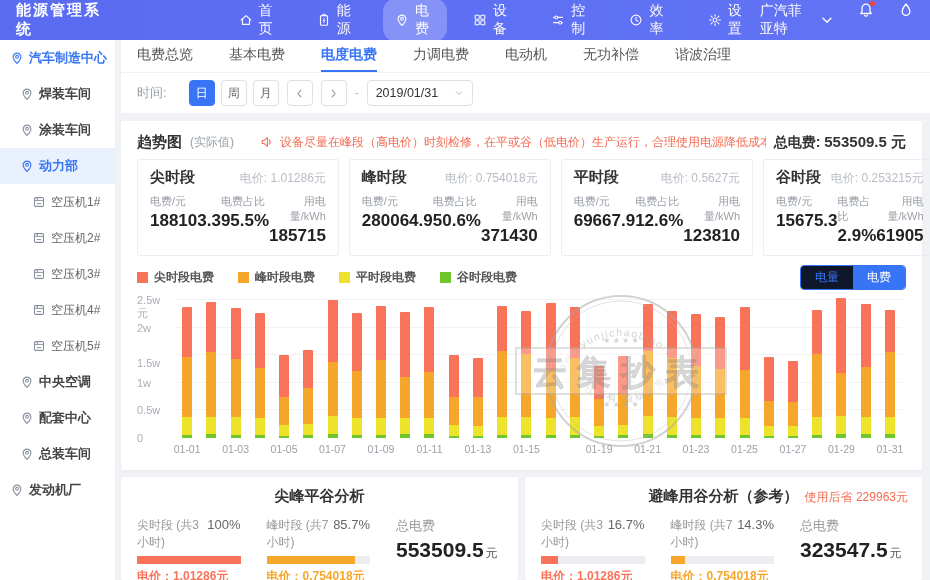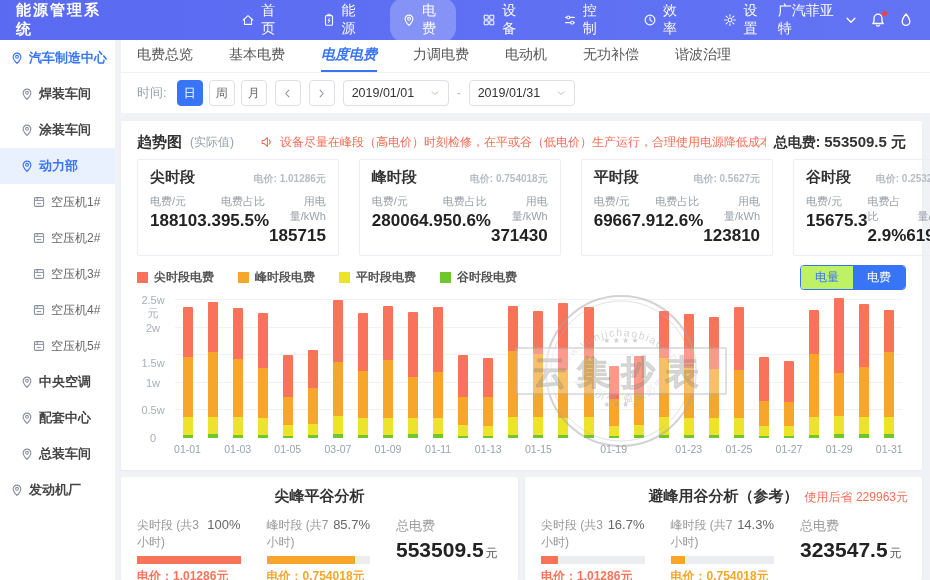--- a/index.html
+++ b/index.html
@@ -7,21 +7,21 @@
   body { font-family:"Liberation Sans","DejaVu Sans",sans-serif; background:#F0F2F5; color:#333; }
   .app { width:930px; height:580px; display:flex; flex-direction:column; }
 
   
   .navbar { height:40px; background:linear-gradient(90deg,#5A6BF2,#6274F4); display:flex; align-items:center; padding:0 16px; color:#fff; flex-shrink:0; }
   .brand { font-size:15px; font-weight:bold; letter-spacing:2px; }
   .menu { display:flex; gap:14px; margin-left:118px; }
   .menu-item { display:flex; align-items:center; gap:6px; font-size:14px; padding:4px 12px; border-radius:14px; cursor:pointer; color:rgba(255,255,255,.96); }
   .menu-item.active { background:rgba(255,255,255,.25); }
   .mi-icon svg { width:14px; height:14px; display:block; }
-  .nav-right { margin-left:auto; display:flex; align-items:center; gap:12px; }
+  .nav-right { margin-left:auto; display:flex; gap:24px; }
   .company { display:flex; align-items:center; gap:6px; font-size:14px; cursor:pointer; }
   .company svg { width:12px; height:12px; }
   .nav-ico { position:relative; cursor:pointer; }
   .nav-ico svg { width:16px; height:16px; display:block; }
   .red-dot { position:absolute; top:-1px; right:-1px; width:5px; height:5px; background:#F5423B; border-radius:50%; }
 
   .body { flex:1; display:flex; min-height:0; }
 
   
   .sidebar { width:115px; background:#fff; flex-shrink:0; overflow:hidden; }
@@ -35,64 +35,64 @@
   .tree-item.lvl2 { padding-left:32px; font-weight:500; color:#666; font-size:12px; }
   .tree-item.root-blue { color:#3875F6; }
   .tree-item.root-blue .icon-sm { color:#3875F6; }
   .tree-item.active { color:#3875F6; background:#E9F0FE; }
   .tree-item.active .icon-sm { color:#3875F6; }
 
   
   .content { flex:1; display:flex; flex-direction:column; margin-left:6px; min-width:0; }
   .tabs-row { background:#fff; height:33px; display:flex; gap:36px; padding:0 16px; align-items:stretch; border-bottom:1px solid #F0F1F3; }
   .tab { font-size:14px; color:#555; display:flex; align-items:center; cursor:pointer; border-bottom:2px solid transparent; }
-  .tab.active { color:#3875F6; font-weight:bold; border-bottom-color:#3875F6;font-style:italic; }
+  .tab.active { color:#3875F6; font-weight:bold; border-bottom-color:#3875F6; }
 
   .time-row { background:#fff; height:40px; display:flex; align-items:center; gap:8px; padding:0 16px; flex-shrink:0; }
-  .time-label { color:#9aa0a8; font-size:13px; margin-right:2px; }
+  .time-label { color:#9aa0a8; font-size:13px; margin-right:14px; }
   .sq-btn { width:26px; height:26px; border:1px solid #DCDFE6; border-radius:4px; background:#fff; color:#666; font-size:12px; display:flex; align-items:center; justify-content:center; cursor:pointer; }
   .sq-btn.active { background:#3875F6; border-color:#3875F6; color:#fff; }
   .sq-btn svg { width:11px; height:11px; }
   .date-box { width:106px; height:26px; border:1px solid #DCDFE6; border-radius:4px; display:flex; align-items:center; justify-content:space-between; padding:0 8px; font-size:12.5px; color:#333; cursor:pointer; }
   .date-box svg { width:10px; height:10px; color:#B6BCC6; }
   .dash { color:#B6BCC6; font-size:12px; }
 
   .main-area { flex:1; display:flex; flex-direction:column; margin:8px 8px 0 0; gap:7px; min-height:0; }
   .card-top { background:#fff; border-radius:2px; padding:4px 16px 8px; box-shadow:0 1px 3px rgba(0,0,0,.04); }
 
   .trend-header { height:34px; display:flex; align-items:center; gap:8px; }
   .trend-title { font-size:15px; font-weight:bold; color:#333; }
   .trend-sub { font-size:12px; color:#9aa0a8; }
   .announce { display:flex; align-items:center; gap:6px; color:#F56C54; font-size:12px; margin-left:18px; flex:1; min-width:0; white-space:nowrap; overflow:hidden; }
   .announce .icon-sm { color:#F56C54; flex-shrink:0; }
   .trend-total { font-size:14px; font-weight:bold; color:#333; white-space:nowrap; }
   .trend-total b { font-size:15px; }
 
-  .period-cards { display:grid; grid-template-columns:repeat(4,1fr); gap:20px; }
+  .period-cards { display:grid; grid-template-columns:repeat(4,1fr); gap:10px; }
   .pcard { border:1px solid #EBEEF5; border-radius:2px; padding:8px 12px 9px; }
   .pcard-head { display:flex; justify-content:space-between; align-items:baseline; }
   .pcard-name { font-size:15px; font-weight:bold; color:#333; }
-  .pcard-price { font-size:10px; color:#B8BCC4;font-weight:bold; }
+  .pcard-price { font-size:12px; color:#B8BCC4; }
   .pcard-stats { display:grid; grid-template-columns:1.15fr 0.95fr 1.2fr; margin-top:7px; }
   .stat .s-label { font-size:11px; color:#9aa0a8; }
   .stat .s-value { font-size:17px; font-weight:bold; color:#222; margin-top:2px; white-space:nowrap; }
   .stat.right { text-align:right; }
 
   .legend-row { display:flex; align-items:center; justify-content:space-between; margin-top:9px; }
   .legend { display:flex; gap:24px; }
   .legend-item { display:flex; align-items:center; gap:6px; font-size:12px; font-weight:600; color:#555; cursor:pointer; }
   .swatch { width:11px; height:11px; }
   .toggle { display:flex; border:1px solid #3875F6; border-radius:4px; overflow:hidden; }
-  .toggle-opt { width:52px; height:23px; font-size:12px; display:flex; align-items:center; justify-content:center; color:#3875F6; background:#bef264; cursor:pointer; }
+  .toggle-opt { width:52px; height:23px; font-size:12px; display:flex; align-items:center; justify-content:center; color:#3875F6; background:#0f172a; cursor:pointer; }
   .toggle-opt.active { background:#3875F6; color:#fff; }
 
   .chart-wrap { position:relative; height:168px; margin-top:4px; }
   .plot { position:absolute; left:38px; right:4px; top:6px; bottom:24px; }
   .gridline { position:absolute; left:0; right:0; height:1px; background:#F1F2F6; }
-  .ylab { position:absolute; left:0; width:32px; text-align:center; font-size:11px; color:#A8AEB6; }
+  .ylab { position:absolute; left:0; width:32px; text-align:left; font-size:11px; color:#A8AEB6; }
   .bars { position:absolute; inset:0; display:flex; align-items:flex-end; }
   .bar-col { flex:1; height:100%; display:flex; justify-content:center; align-items:flex-end; position:relative; }
   .bar-stack { width:10px; display:flex; flex-direction:column; border-radius:1px 1px 0 0; overflow:hidden; }
   .seg { width:100%; }
   .xlab { position:absolute; top:100%; margin-top:5px; left:50%; transform:translateX(-50%); font-size:10.5px; color:#9BA1A8; white-space:nowrap; }
   .watermark { position:absolute; left:63%; top:46%; transform:translate(-50%,-50%); opacity:.5; pointer-events:none; }
 
   .cards-bottom { display:flex; gap:7px; flex:1; min-height:0; }
   .panel { background:#fff; border-radius:2px; flex:1; padding:10px 16px 8px; position:relative; box-shadow:0 1px 3px rgba(0,0,0,.04); }
   .panel-title { text-align:center; font-size:15px; font-weight:bold; color:#333; }
@@ -358,26 +358,20 @@
         <button class="sq-btn">
             <svg viewBox="0 0 16 16">
               <path d="M10 3L5.5 8 10 13" fill="none" stroke="#8a8f99" stroke-width="1.5" stroke-linecap="round" stroke-linejoin="round"></path>
             </svg>
           </button>
         <button class="sq-btn">
             <svg viewBox="0 0 16 16">
               <path d="M6 3l4.5 5L6 13" fill="none" stroke="#8a8f99" stroke-width="1.5" stroke-linecap="round" stroke-linejoin="round"></path>
             </svg>
           </button>
-        <div class="date-box">
-          <span>2019/01/01</span>
-          <svg viewBox="0 0 16 16">
-              <path d="M3.5 6l4.5 4.5L12.5 6" fill="none" stroke="currentColor" stroke-width="1.6" stroke-linecap="round" stroke-linejoin="round"></path>
-            </svg>
-        </div>
         <span class="dash">-</span>
         <div class="date-box">
           <span>2019/01/31</span>
           <svg viewBox="0 0 16 16">
               <path d="M3.5 6l4.5 4.5L12.5 6" fill="none" stroke="currentColor" stroke-width="1.6" stroke-linecap="round" stroke-linejoin="round"></path>
             </svg>
         </div>
       </div>
 
       <div class="main-area">
@@ -568,21 +562,21 @@
                       <div class="seg" style="height: 2.8px; background: rgb(111, 199, 43);"></div>
                     </div>
                   </div>
                   <div class="bar-col">
                     <div class="bar-stack">
                       <div class="seg" style="height: 62.4px; background: rgb(249, 115, 91);"></div>
                       <div class="seg" style="height: 53.5px; background: rgb(245, 166, 43);"></div>
                       <div class="seg" style="height: 18.2px; background: rgb(237, 227, 43);"></div>
                       <div class="seg" style="height: 3.9px; background: rgb(111, 199, 43);"></div>
                     </div>
-                    <span class="xlab">03-07</span>
+                    <span class="xlab">01-07</span>
                   </div>
                   <div class="bar-col">
                     <div class="bar-stack">
                       <div class="seg" style="height: 58px; background: rgb(249, 115, 91);"></div>
                       <div class="seg" style="height: 47.5px; background: rgb(245, 166, 43);"></div>
                       <div class="seg" style="height: 16.6px; background: rgb(237, 227, 43);"></div>
                       <div class="seg" style="height: 3.3px; background: rgb(111, 199, 43);"></div>
                     </div>
                   </div>
                   <div class="bar-col">
@@ -670,20 +664,29 @@
                     </div>
                     <span class="xlab">01-19</span>
                   </div>
                   <div class="bar-col">
                     <div class="bar-stack">
                       <div class="seg" style="height: 37.5px; background: rgb(249, 115, 91);"></div>
                       <div class="seg" style="height: 30.9px; background: rgb(245, 166, 43);"></div>
                       <div class="seg" style="height: 10.5px; background: rgb(237, 227, 43);"></div>
                       <div class="seg" style="height: 2.8px; background: rgb(111, 199, 43);"></div>
                     </div>
+                  </div>
+                  <div class="bar-col">
+                    <div class="bar-stack">
+                      <div class="seg" style="height: 46.9px; background: rgb(249, 115, 91);"></div>
+                      <div class="seg" style="height: 65.1px; background: rgb(245, 166, 43);"></div>
+                      <div class="seg" style="height: 18.2px; background: rgb(237, 227, 43);"></div>
+                      <div class="seg" style="height: 3.9px; background: rgb(111, 199, 43);"></div>
+                    </div>
+                    <span class="xlab">01-21</span>
                   </div>
                   <div class="bar-col">
                     <div class="bar-stack">
                       <div class="seg" style="height: 46.9px; background: rgb(249, 115, 91);"></div>
                       <div class="seg" style="height: 59.1px; background: rgb(245, 166, 43);"></div>
                       <div class="seg" style="height: 17.7px; background: rgb(237, 227, 43);"></div>
                       <div class="seg" style="height: 3.3px; background: rgb(111, 199, 43);"></div>
                     </div>
                   </div>
                   <div class="bar-col">

